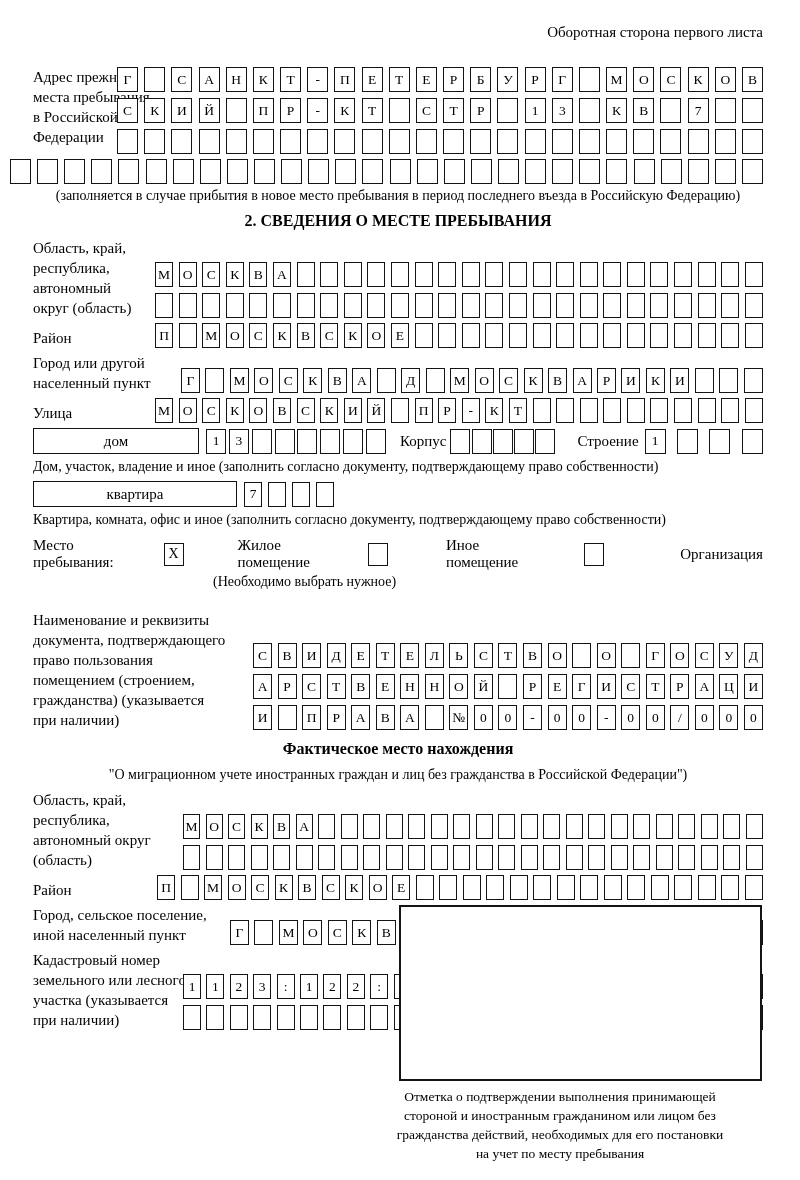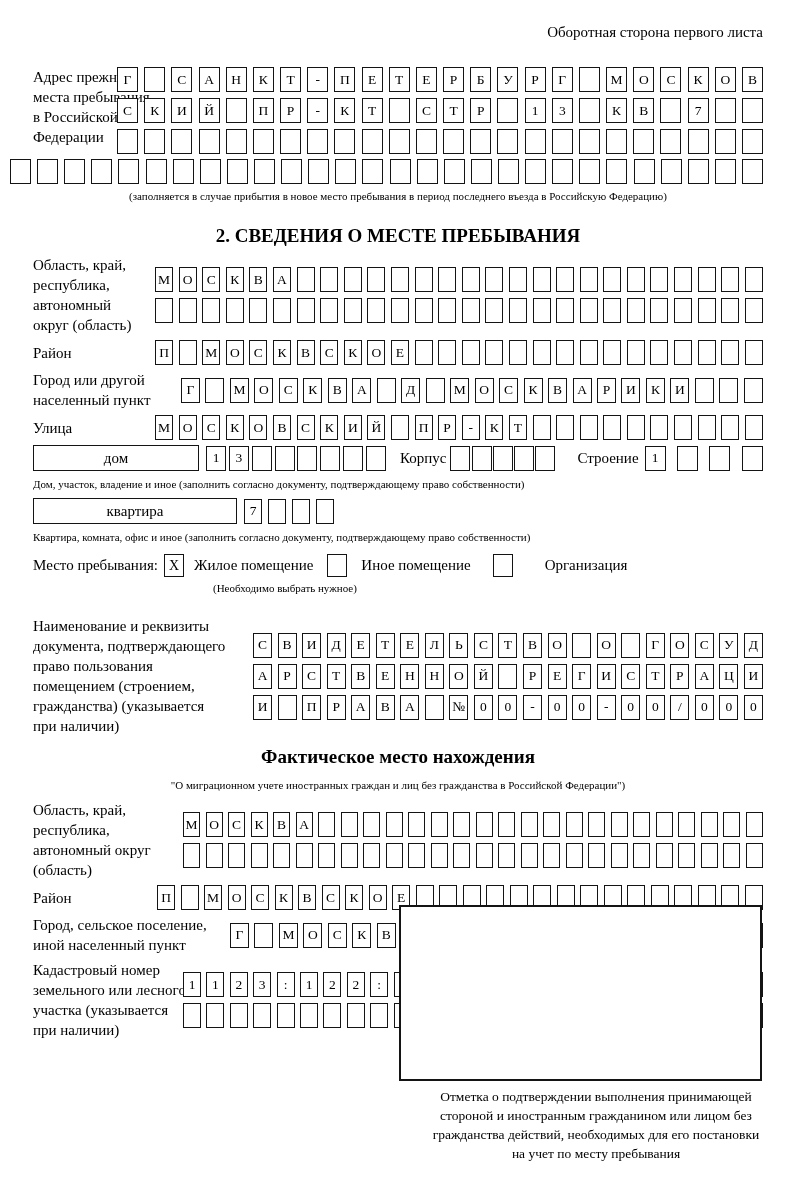--- a/index.html
+++ b/index.html
@@ -8,48 +8,48 @@
   .page{box-sizing:border-box;width:800px;height:1180px;padding:12px 37px 0 33px;position:relative;}
 
   .doc-title{text-align:right;font-size:15px;margin-top:12px;}
 
   
   .cells{display:flex;justify-content:space-between;flex:1;height:25px;}
   .cell{box-sizing:border-box;width:var(--cw,20px);height:25px;border:1.6px solid #141414;
         display:flex;align-items:center;justify-content:center;
         font-size:13.5px;line-height:1;background:#fff;}
   .rowstack{display:flex;flex-direction:column;gap:6px;flex:1;}
-  .fieldrow{display:flex;align-items:center;margin-bottom:5px;}
+  .fieldrow{display:flex;align-items:flex-end;margin-bottom:5px;}
   .lbl{font-size:15px;line-height:20px;flex-shrink:0;}
   .lbl .ln{white-space:nowrap;}
 
-  .note{font-size:11px;line-height:18px;}
+  .note{font-size:14px;line-height:18px;}
   .note.center{text-align:center;}
-  .sec-title{text-align:center;font-weight:bold;font-size:19px;margin:20px 0 8px 0;}
+  .sec-title{text-align:center;font-weight:bold;font-size:16px;margin:7px 0 8px 0;}
 
   
   .prev-block{display:flex;margin-top:26px;}
   .prev-block .lbl{width:84px;}
   .fullrow{margin:5px 0 3px -23px;width:calc(100% + 23px);}
 
   
   .inline-row{display:flex;align-items:center;margin-bottom:4px;}
   .namedbox{box-sizing:border-box;border:1.6px solid #141414;height:26px;display:flex;
             align-items:center;justify-content:center;font-size:15px;background:#fff;}
   .grp{display:flex;justify-content:space-between;}
 
   
-  .stay-row{display:flex;align-items:center;margin:8px 0 2px 0;font-size:15px;}
+  .stay-row{display:flex;align-items:center;margin:8px 0 2px 0;font-size:15px;gap:44px;}
   .checkbox{box-sizing:border-box;width:20px;height:23px;border:1.6px solid #141414;
             display:flex;align-items:center;justify-content:center;font-size:14px;flex-shrink:0;}
 
   
   .stamp-box{box-sizing:border-box;position:absolute;left:399px;top:905px;width:363px;height:176px;
              border:2px solid #141414;background:#fff;}
-  .stamp-caption{position:absolute;left:412px;top:1087px;width:368px;text-align:center;
+  .stamp-caption{position:absolute;left:376px;top:1087px;width:368px;text-align:center;
                  font-size:13.5px;line-height:19px;}
 </style>
 </head>
 <body>
 
 <div class="page">
 
   <div class="doc-title">Оборотная сторона первого листа</div>
 
   <div class="prev-block">

